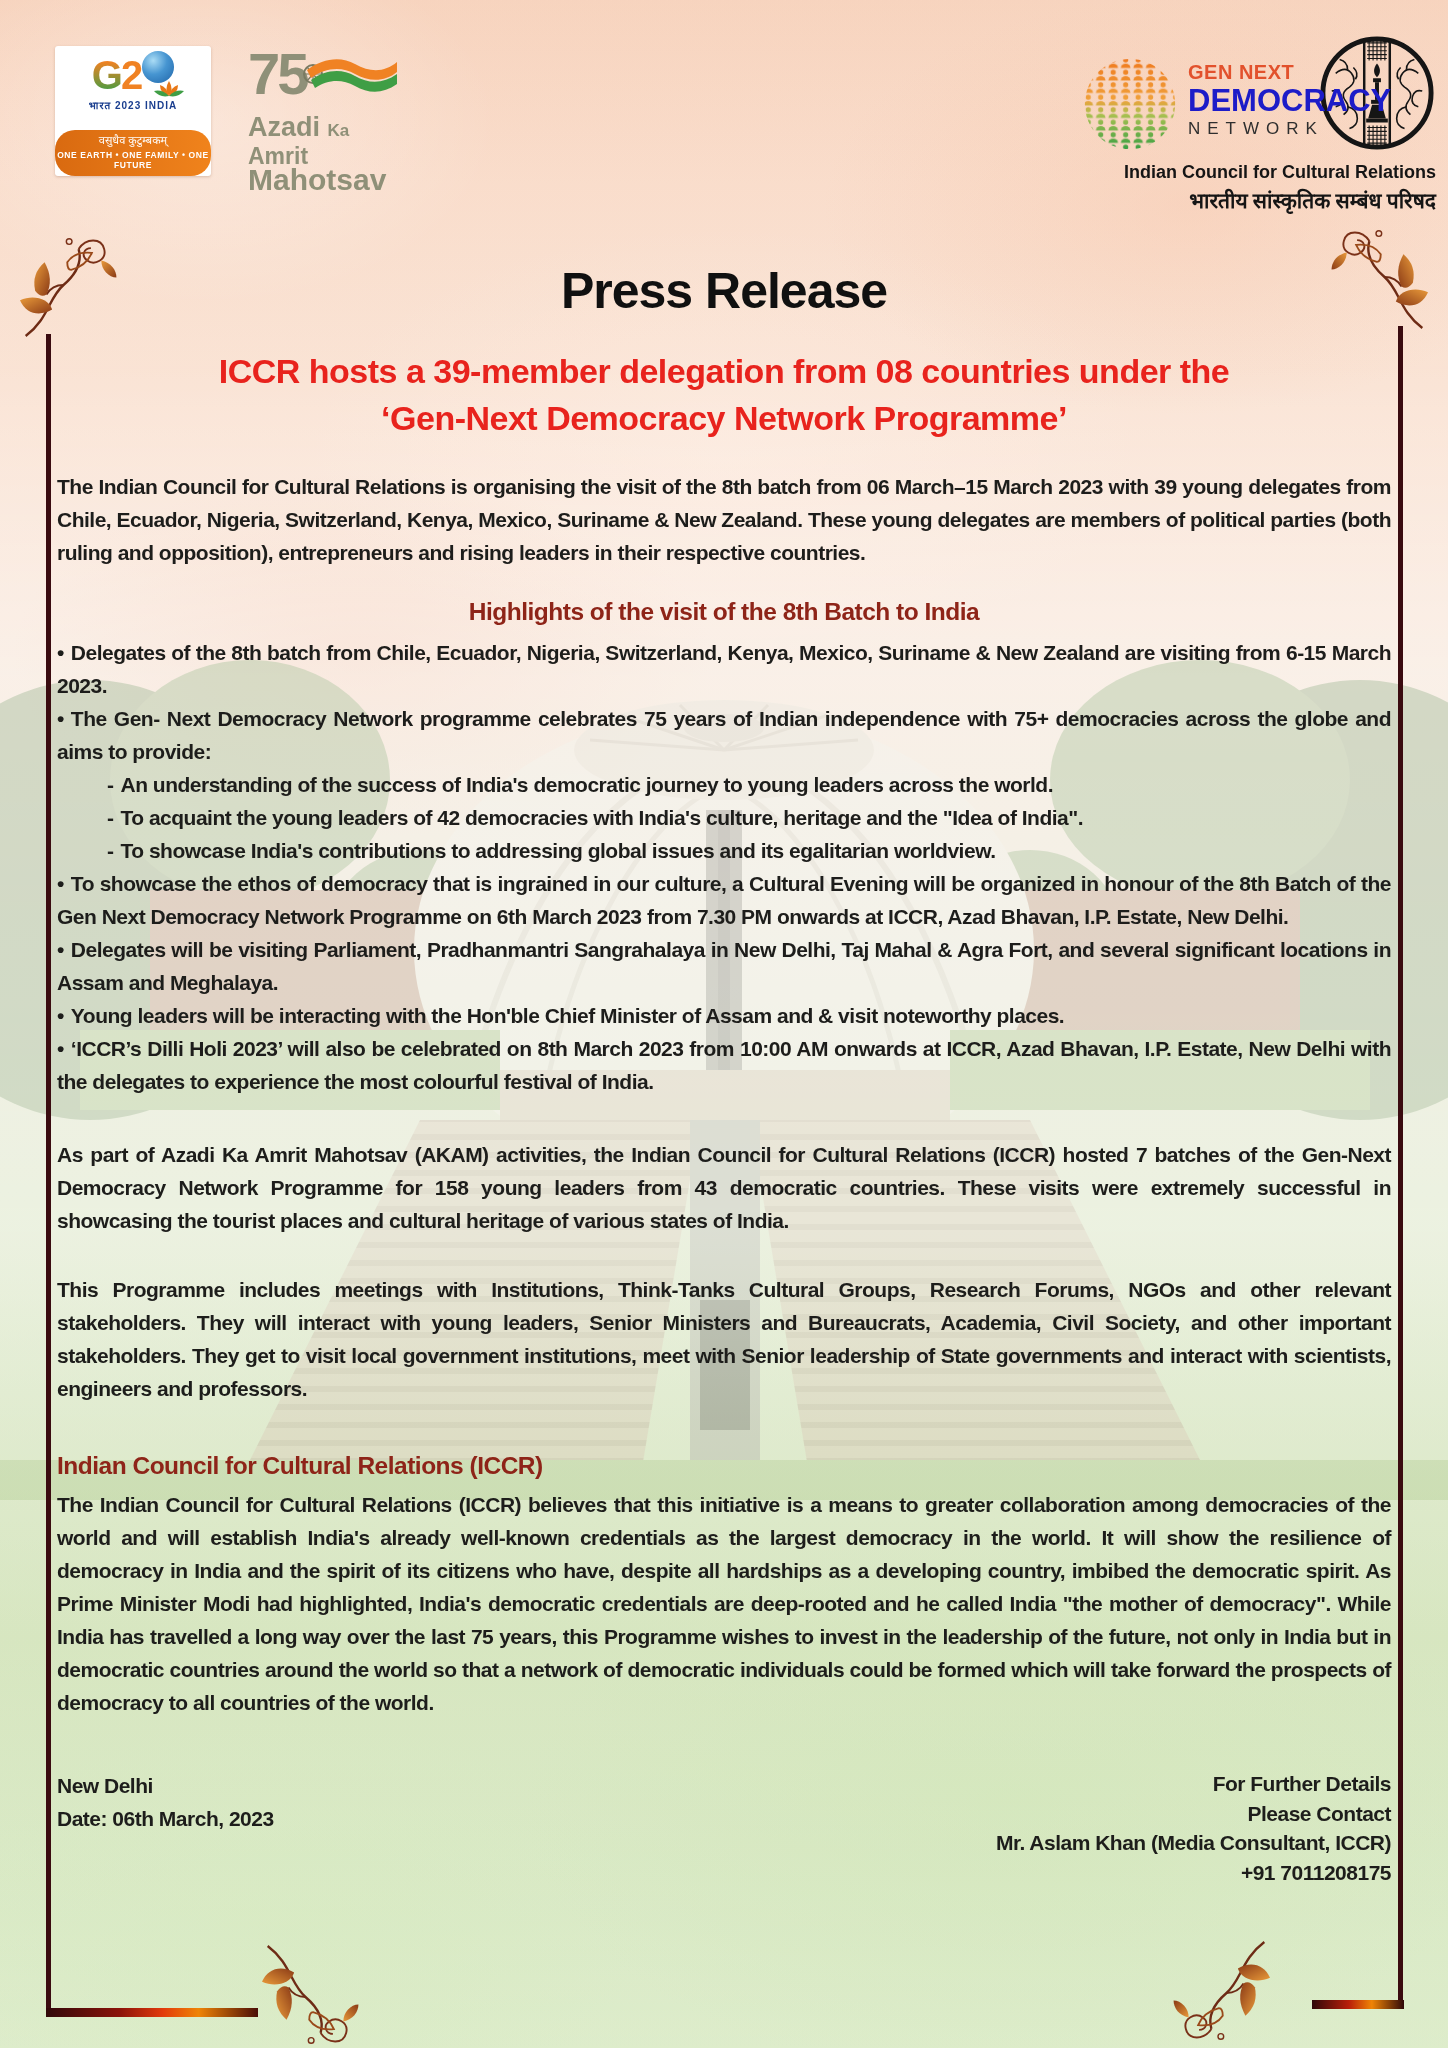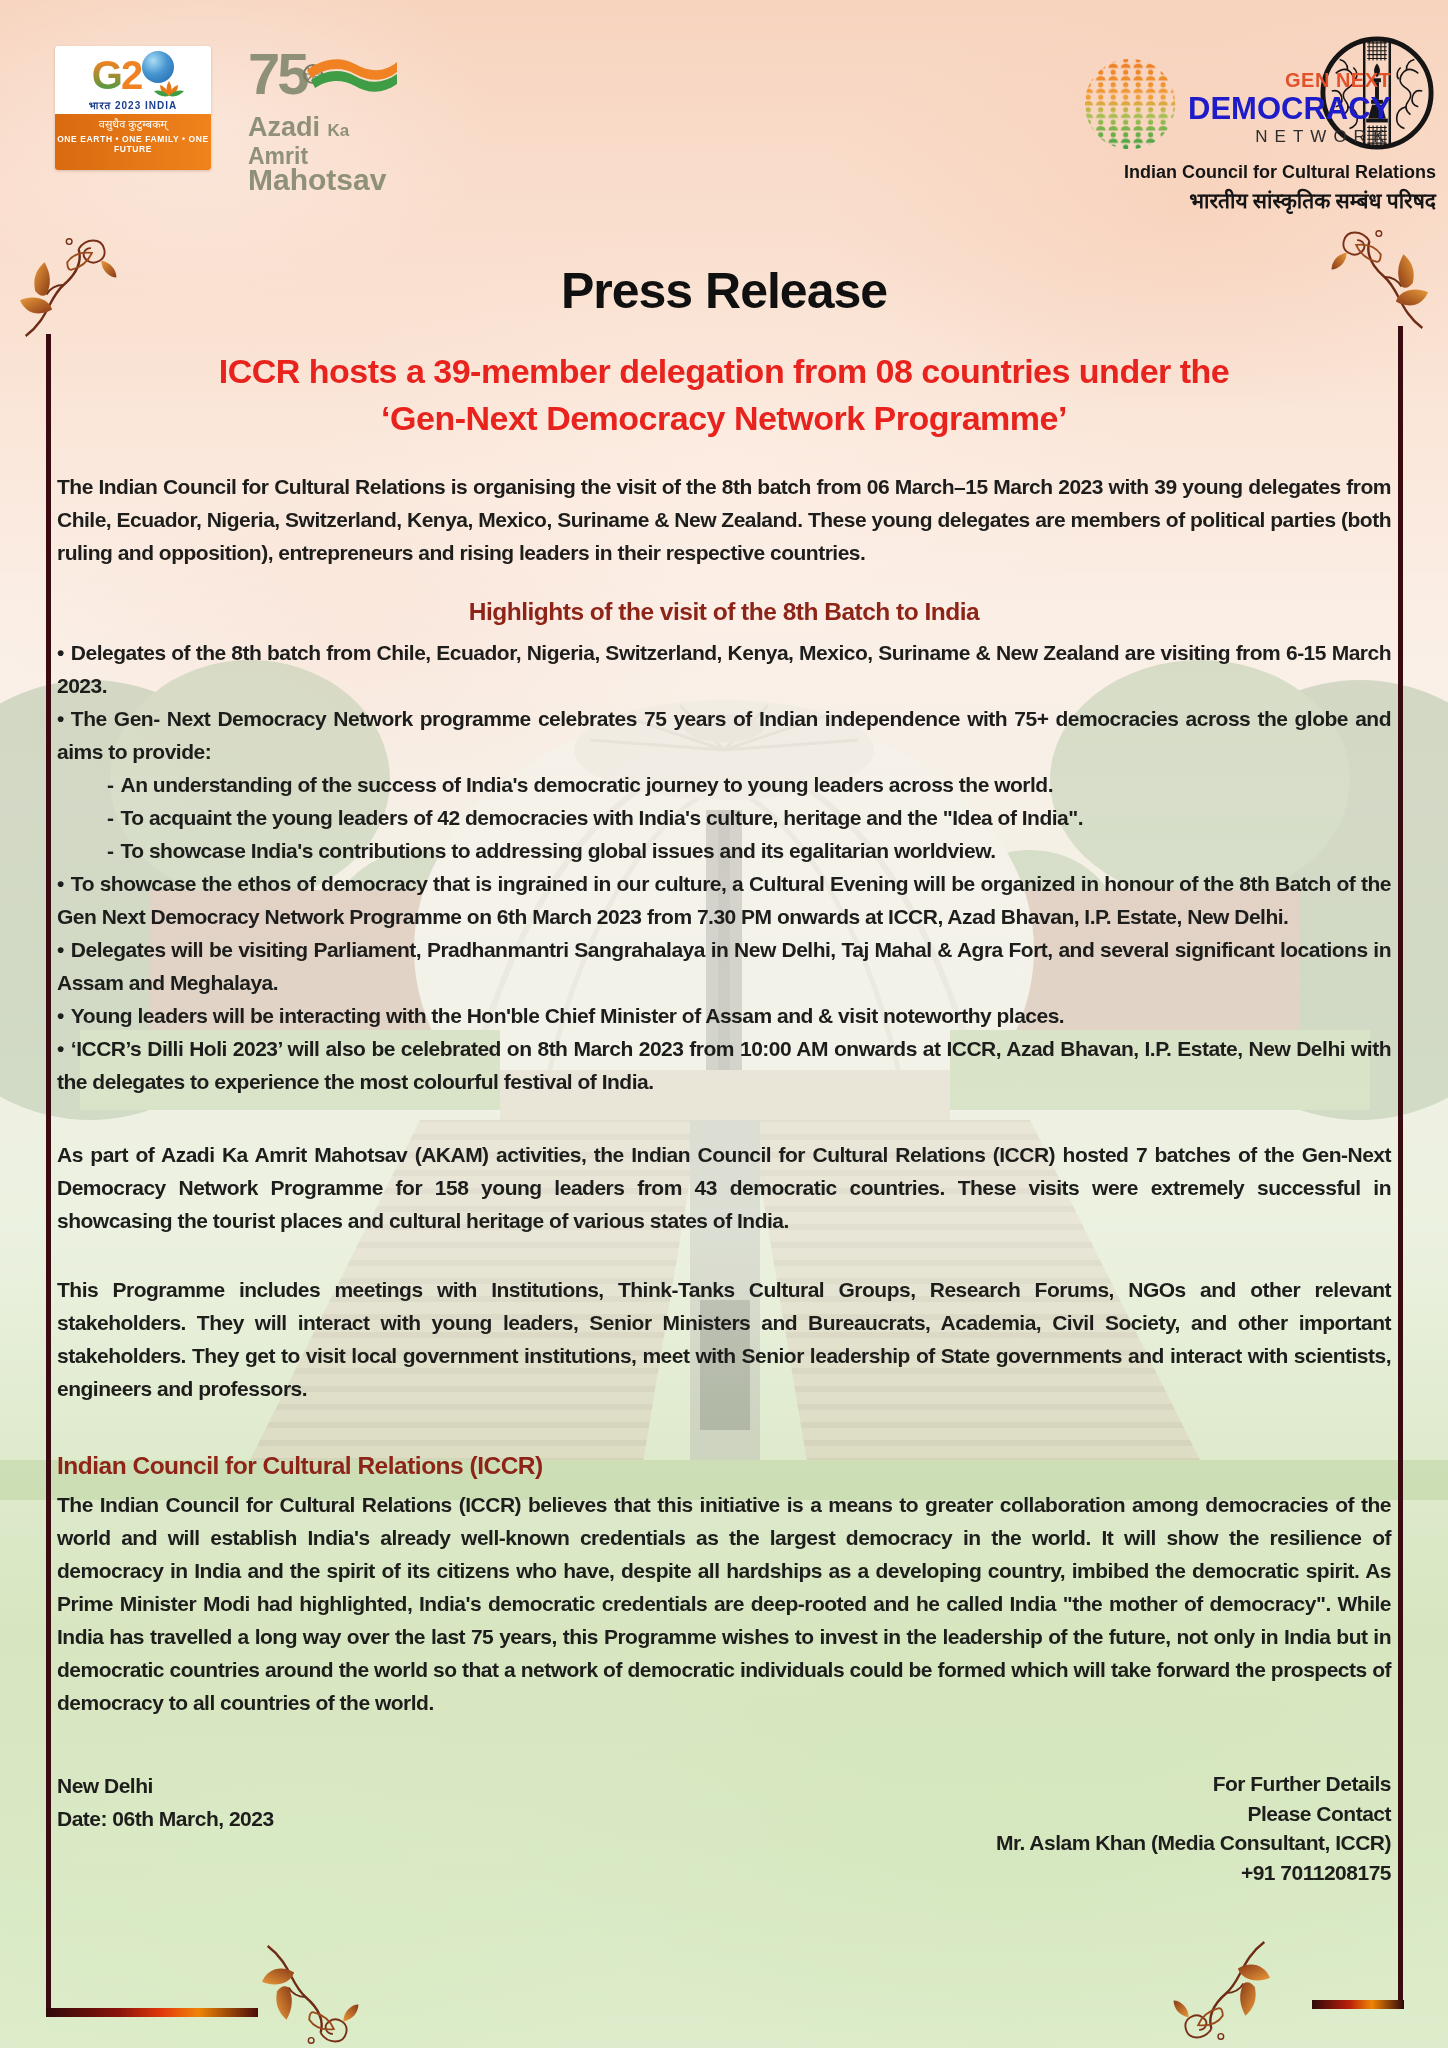--- a/index.html
+++ b/index.html
@@ -41,39 +41,39 @@
   .g20{position:absolute;left:55px;top:46px;width:156px;background:#fff;border-radius:3px;
     box-shadow:0 1px 3px rgba(120,60,30,.25);overflow:hidden;text-align:center;}
   .g20-top{padding:5px 4px 2px;}
   .gword{font-size:40px;font-weight:bold;line-height:40px;letter-spacing:-2px;}
   .gword .gG{background:linear-gradient(180deg,#f08223 20%,#3f9e45 90%);-webkit-background-clip:text;background-clip:text;color:transparent;}
   .gword .g2{color:#f08223;}
   .globe{display:inline-block;width:32px;height:32px;border-radius:50%;vertical-align:6px;margin-left:1px;
     background:radial-gradient(circle at 35% 30%, #aadcf5 0%, #4695d1 45%, #1f64a8 100%);}
   .g20-lotus{display:block;margin:-14px auto 0;position:relative;left:36px;}
   .g20-india{font-size:10px;font-weight:bold;color:#1a3e8f;margin-top:1px;letter-spacing:1px;}
-  .g20-band{background:linear-gradient(90deg,#d96a10,#f0831c);color:#fff;padding:4px 2px 16px;margin-top:0;}
+  .g20-band{background:linear-gradient(90deg,#d96a10,#f0831c);color:#fff;padding:4px 2px 6px;margin-top:16px;border-radius:20px;}
   .g20-motto-hi{font-size:11px;line-height:13px;}
   .g20-motto-en{font-size:8.5px;font-weight:bold;letter-spacing:.6px;margin-top:3px;}
 
   .akam{position:absolute;left:248px;top:50px;width:190px;color:#8f9078;font-weight:bold;}
   .akam-row{display:flex;align-items:flex-start;}
   .akam-75{font-size:58px;line-height:48px;letter-spacing:-3px;}
   .akam-flag{margin:4px 0 0 -4px;}
   .akam-l1{font-size:27px;line-height:26px;margin-top:16px;}
   .akam-l1 .ka{font-size:17px;}
   .akam-l2{font-size:23px;line-height:24px;margin-top:0px;}
   .akam-l2 .mah{font-size:30px;}
 
   .iccr-head{position:absolute;left:0;right:12px;top:34px;text-align:right;color:#151515;}
   .iccr-name-en{font-size:18px;font-weight:bold;margin-top:6px;}
   .iccr-name-hi{font-size:21px;font-weight:bold;margin-top:3px;font-family:"Liberation Serif",serif;}
 
   .gennext{position:absolute;left:1082px;top:56px;display:flex;gap:10px;align-items:flex-start;}
-  .gn-text{margin-top:14px;line-height:1;text-align:right;}
+  .gn-text{margin-top:6px;line-height:1;}
   .gn-top{font-size:20px;font-weight:bold;color:#e2512c;letter-spacing:.5px;}
   .gn-mid{font-size:31px;font-weight:bold;color:#1d1cc8;letter-spacing:0px;margin-top:3px;}
   .gn-bot{font-size:17px;color:#2e2e2e;letter-spacing:7px;margin-top:4px;}
 
   .press-title{position:absolute;left:0;right:0;top:262px;text-align:center;
     font-size:50px;font-weight:bold;color:#101010;letter-spacing:-1px;}
   .headline{position:absolute;left:0;right:0;top:348px;text-align:center;
     font-size:34px;font-weight:bold;color:#e8231d;line-height:47px;letter-spacing:-.5px;}
 
   .content{position:absolute;left:57px;top:470px;width:1334px;color:#1d1d1b;

